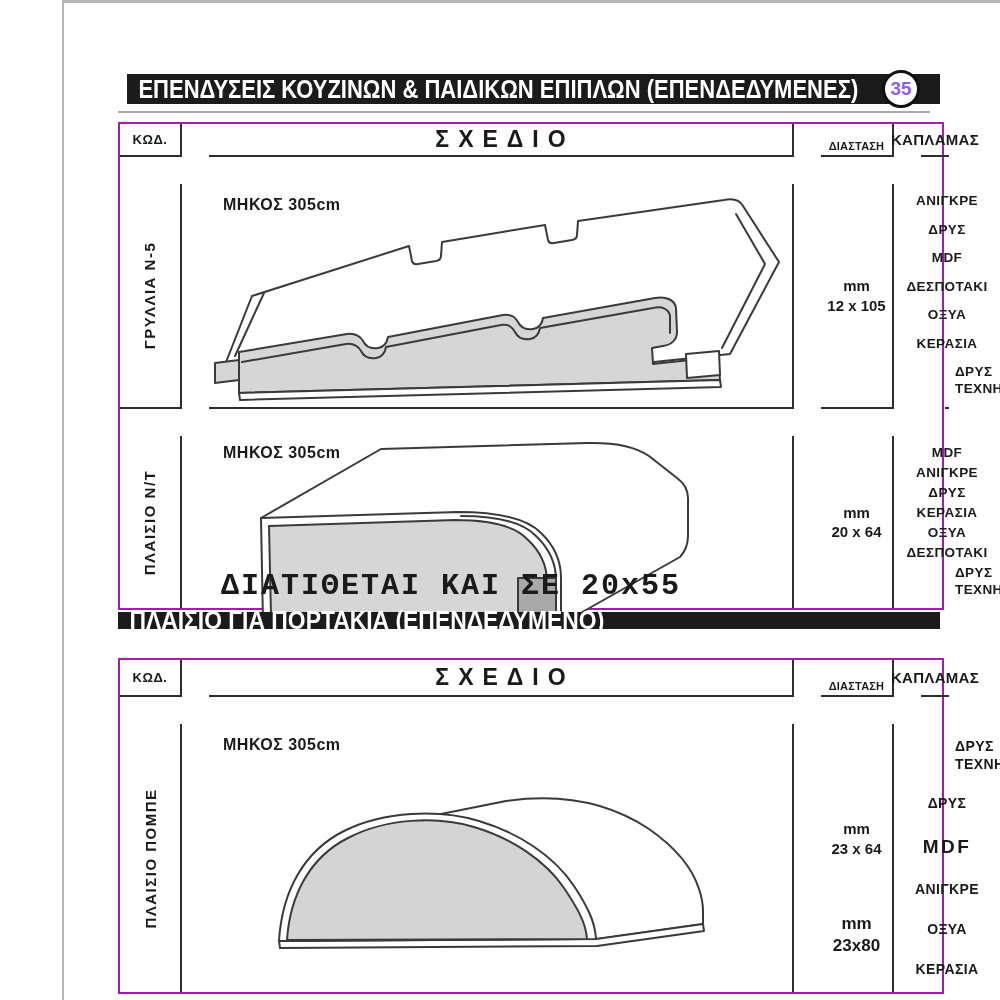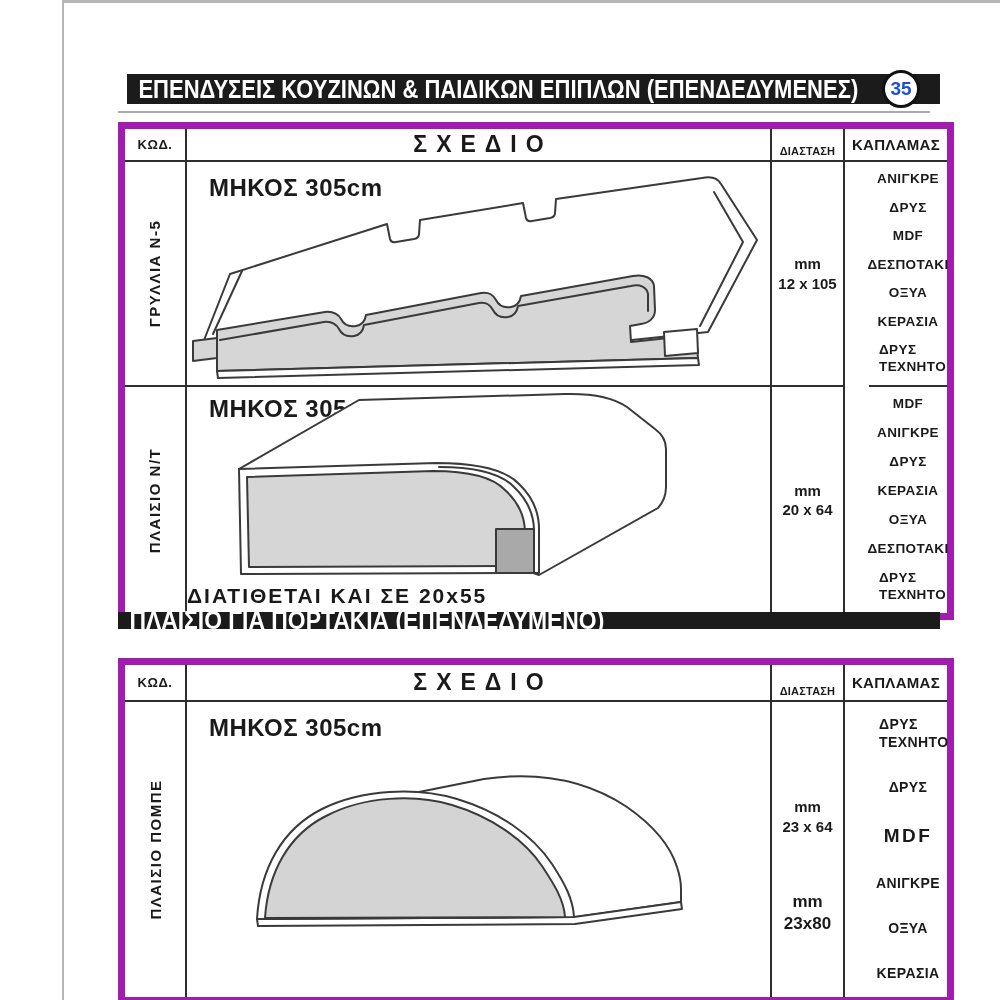--- a/index.html
+++ b/index.html
@@ -11,44 +11,44 @@
   
   .bar{position:absolute;background:#1b1b1b;display:flex;align-items:center;}
   .bar1{left:127px;top:74px;width:813px;height:30px;}
   .bar2{left:118px;top:612px;width:822px;height:17px;}
   .bar-text{color:#fff;font-weight:bold;white-space:nowrap;letter-spacing:0;
             transform:scaleX(0.88);transform-origin:left center;padding-left:13px;}
   .bar1 .bar-text{font-size:25px;}
   .bar2 .bar-text{font-size:26px;}
   .badge{position:absolute;right:20px;top:-4px;width:32px;height:32px;background:#fff;
          border:3px solid #111;border-radius:50%;display:flex;align-items:center;justify-content:center;
-         font-size:19px;font-weight:bold;color:#1d4ed8;}
+         font-size:19px;font-weight:bold;color:#8b5cf6;}
   .underline1{position:absolute;left:118px;top:111px;width:812px;height:2px;background:#a9a9a9;}
 
   
-  .grid{position:absolute;background:#fff;border:7px solid #a21caf;display:grid;
-        grid-template-columns:62px 585px 73px 1fr;}
+  .grid{position:absolute;background:#fff;border:2px solid #a21caf;display:grid;
+        grid-template-columns:62px 585px 73px 1fr;gap:27px;}
   .t1{left:118px;top:122px;width:822px;height:484px;grid-template-rows:33px 225px 1fr;}
   .t2{left:118px;top:658px;width:822px;height:332px;grid-template-rows:37px 1fr;}
   .cell{position:relative;min-width:0;min-height:0;}
   .br{border-right:2px solid #2e2e2e;}
   .bb{border-bottom:2px solid #2e2e2e;}
 
   .h{display:flex;align-items:center;justify-content:center;font-weight:bold;}
   .h-code{font-size:13px;letter-spacing:0.5px;}
   .h-drawing{font-size:23px;letter-spacing:9px;padding-left:9px;}
   .h-dim{font-size:11px;align-items:flex-end;padding-bottom:3px;letter-spacing:0.2px;}
   .h-ven{font-size:15px;letter-spacing:0.3px;}
 
   .code-cell{display:flex;align-items:center;justify-content:center;}
   .vtext{transform:rotate(-90deg);white-space:nowrap;font-weight:bold;font-size:15px;letter-spacing:1.5px;}
 
-  .draw-cell .mikos{position:absolute;left:22px;top:12px;font-size:24px;font-weight:bold;letter-spacing:0.5px;}
+  .draw-cell .mikos{position:absolute;left:14px;top:12px;font-size:16px;font-weight:bold;letter-spacing:0.5px;}
   .draw-cell svg{position:absolute;left:0;}
-  .note{position:absolute;left:0;bottom:5px;font-size:21px;font-weight:bold;letter-spacing:2px;white-space:nowrap;}
+  .note{position:absolute;left:12px;bottom:5px;font-size:30px;font-weight:bold;letter-spacing:2px;white-space:nowrap;font-family:Liberation Mono, monospace;}
 
   .dim-cell{display:flex;flex-direction:column;align-items:center;}
   .dim-center{justify-content:center;}
   .dim-block{text-align:center;font-weight:bold;font-size:15px;line-height:1.3;}
   .dim-block.dim-big{font-size:17px;}
   .t2 .dim-cell{justify-content:flex-start;padding-top:95px;gap:55px;}
 
   .ven-cell{display:flex;flex-direction:column;justify-content:space-between;
             align-items:center;padding:9px 2px;font-weight:bold;margin-left:24px;}
   .t1 .ven-cell{font-size:13.5px;}

